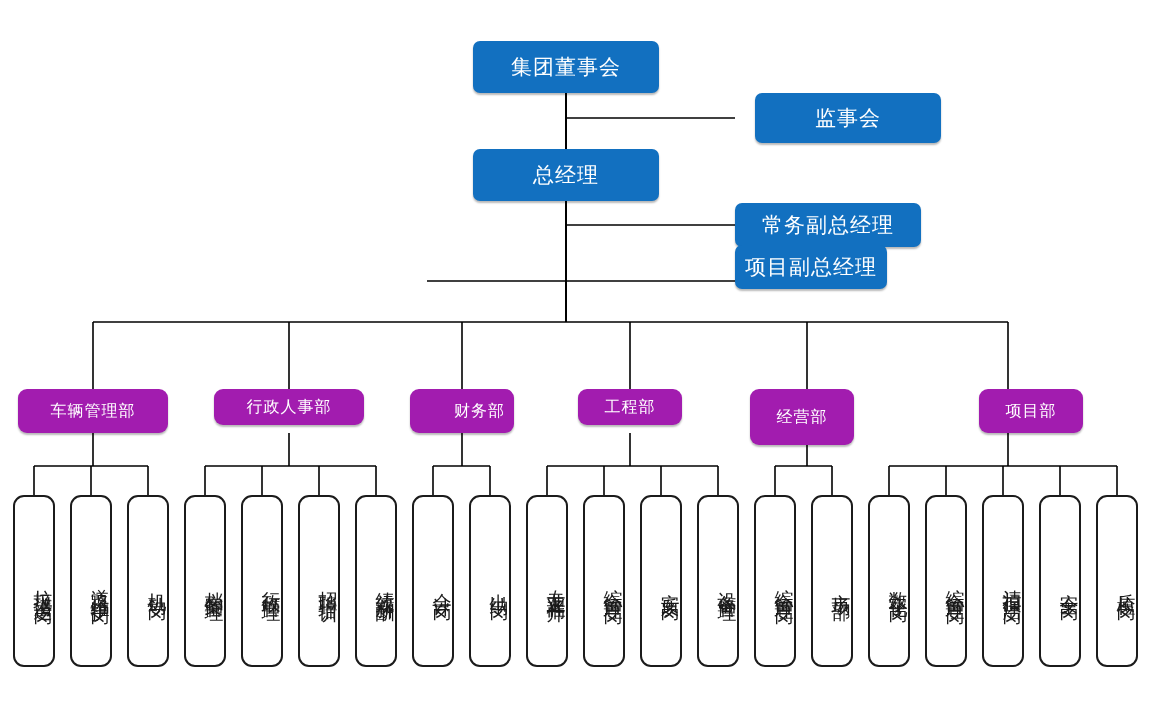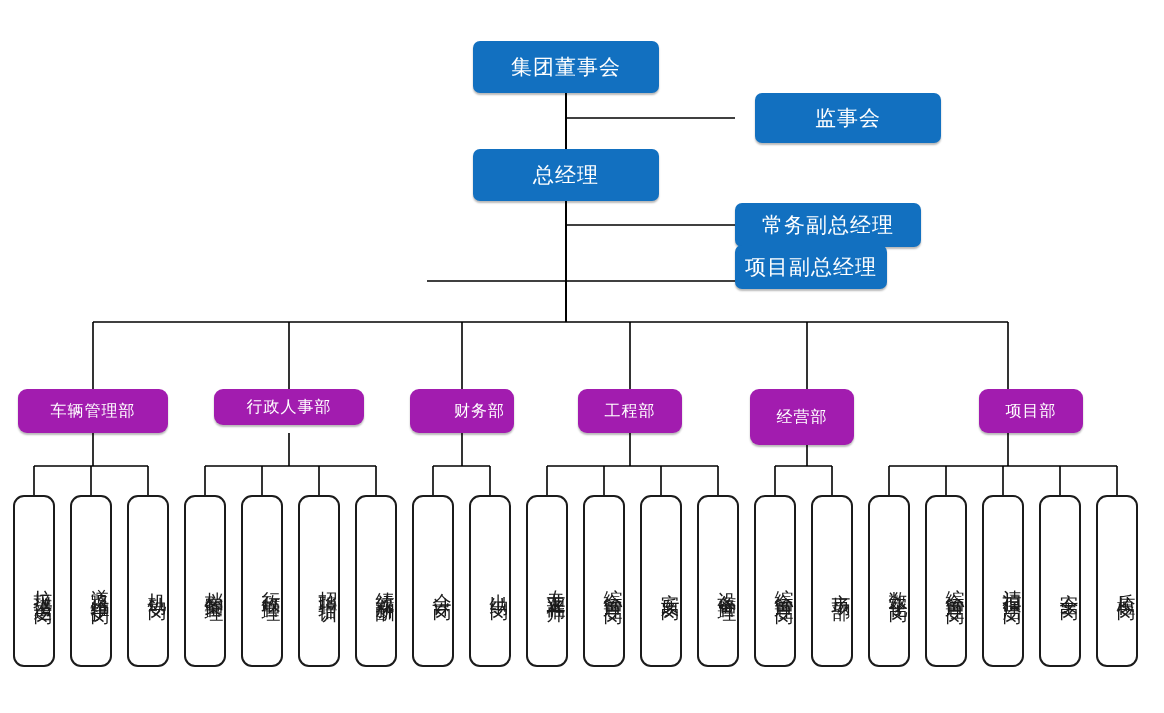--- a/index.html
+++ b/index.html
@@ -129,21 +129,21 @@
       <div class="node leaf" style="left: 70px; top: 495px; width: 42px; height: 172px;">道路维护岗</div>
       <div class="node leaf" style="left: 127px; top: 495px; width: 42px; height: 172px;">机动岗</div>
       <div class="node orange" style="left: 214px; top: 389px; width: 150px; height: 36px;">行政人事部</div>
       <div class="node leaf" style="left: 184px; top: 495px; width: 42px; height: 172px;">档案管理</div>
       <div class="node leaf" style="left: 241px; top: 495px; width: 42px; height: 172px;">行政管理</div>
       <div class="node leaf" style="left: 298px; top: 495px; width: 42px; height: 172px;">招聘培训</div>
       <div class="node leaf" style="left: 355px; top: 495px; width: 42px; height: 172px;">绩效薪酬</div>
       <div class="node orange" style="left: 410px; top: 389px; width: 104px; height: 44px; padding-left: 35px;">财务部</div>
       <div class="node leaf" style="left: 412px; top: 495px; width: 42px; height: 172px;">会计岗</div>
       <div class="node leaf" style="left: 469px; top: 495px; width: 42px; height: 172px;">出纳岗</div>
-      <div class="node orange" style="left: 578px; top: 389px; width: 104px; height: 44px;">工程部</div>
+      <div class="node orange" style="left: 578px; top: 389px; width: 104px; height: 36px;">工程部</div>
       <div class="node leaf" style="left: 526px; top: 495px; width: 42px; height: 172px;">专业工程师</div>
       <div class="node leaf" style="left: 583px; top: 495px; width: 42px; height: 172px;">综合管理岗</div>
       <div class="node leaf" style="left: 640px; top: 495px; width: 42px; height: 172px;">安质岗</div>
       <div class="node leaf" style="left: 697px; top: 495px; width: 42px; height: 172px;">设备管理</div>
       <div class="node orange" style="left: 750px; top: 389px; width: 104px; height: 56px;">经营部</div>
       <div class="node leaf" style="left: 754px; top: 495px; width: 42px; height: 172px;">综合管理岗</div>
       <div class="node leaf" style="left: 811px; top: 495px; width: 42px; height: 172px;">市场部</div>
       <div class="node orange" style="left: 956px; top: 389px; width: 104px; height: 44px; margin-left: 23px;">项目部</div>
       <div class="node leaf" style="left: 868px; top: 495px; width: 42px; height: 172px;">数字化岗</div>
       <div class="node leaf" style="left: 925px; top: 495px; width: 42px; height: 172px;">综合管理岗</div>

